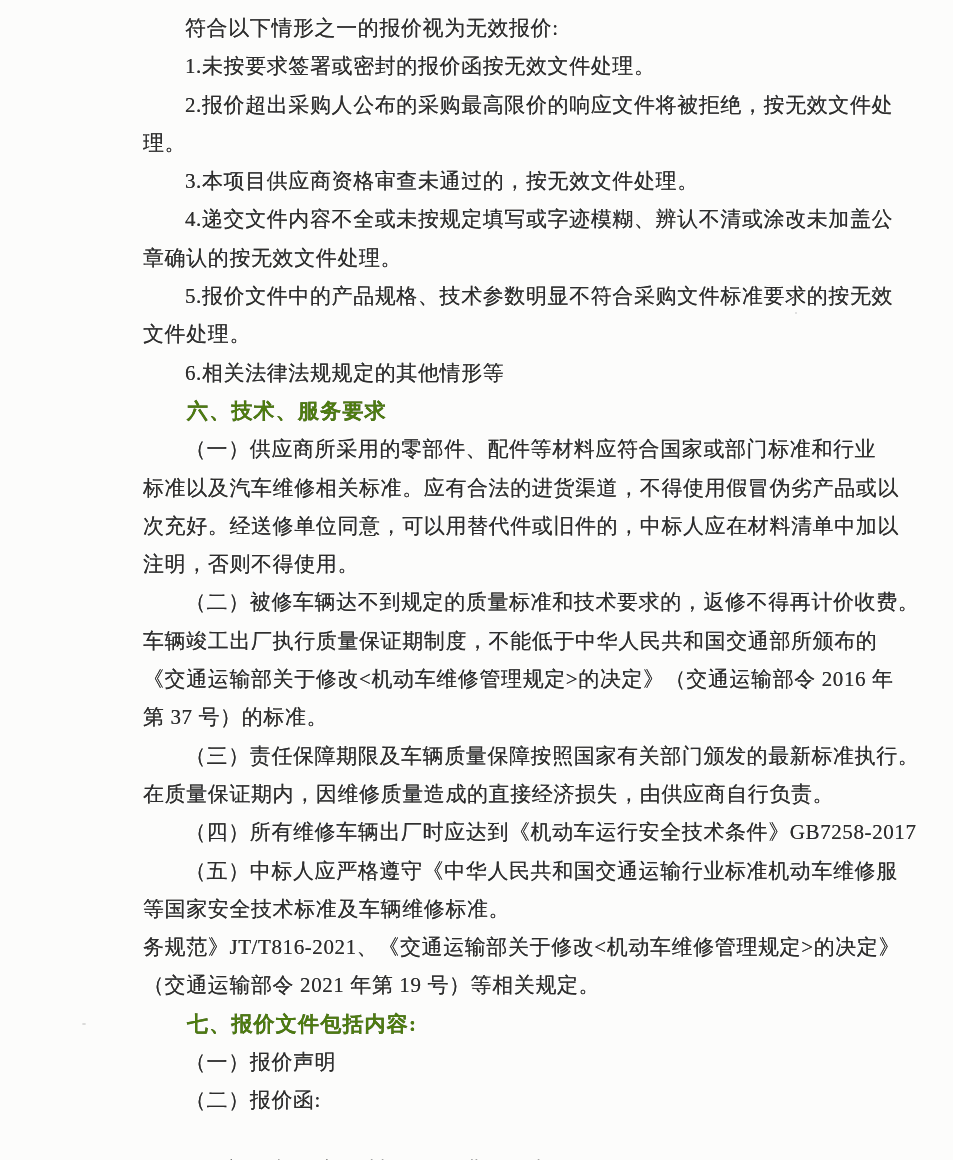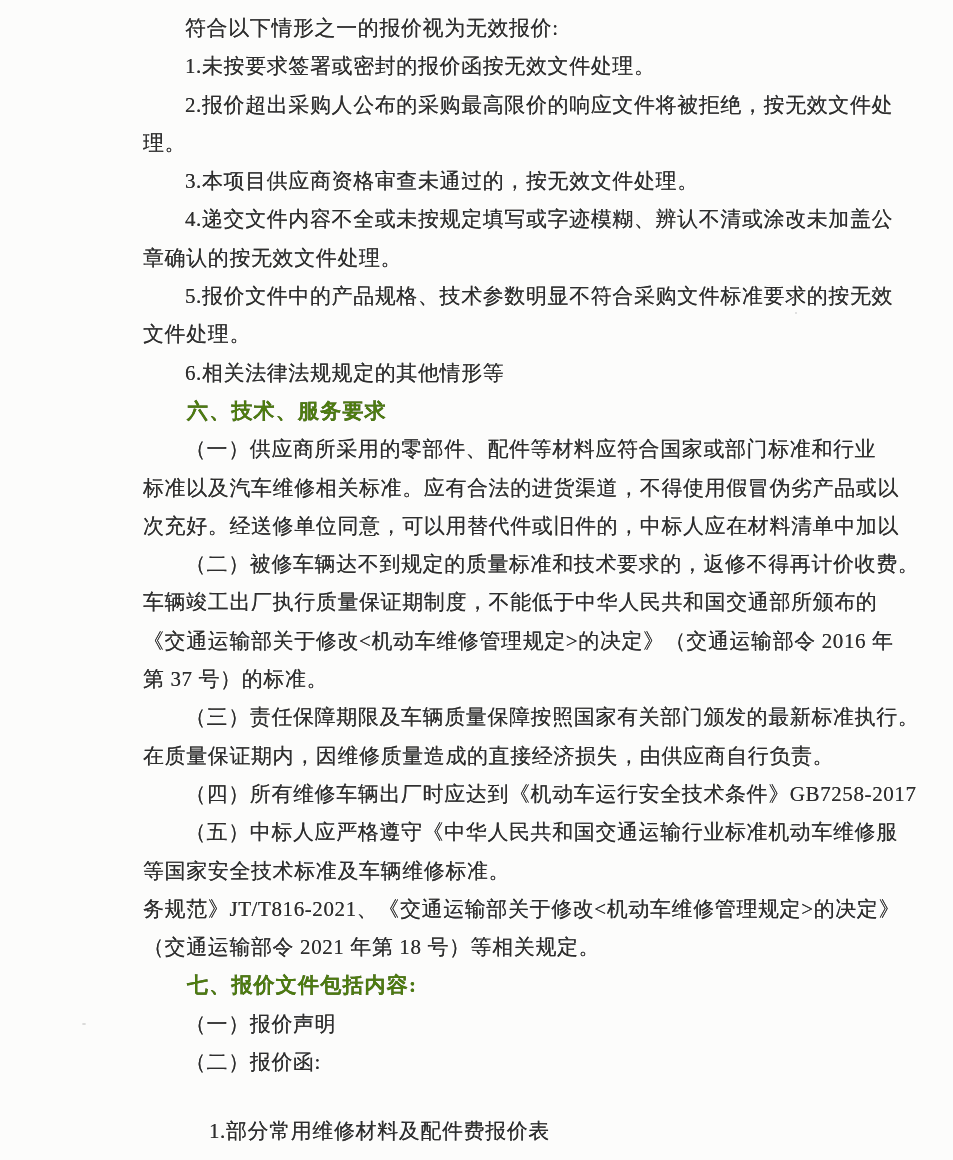--- a/index.html
+++ b/index.html
@@ -70,31 +70,32 @@
       <div class="line indent">3.本项目供应商资格审查未通过的，按无效文件处理。</div>
       <div class="line indent">4.递交文件内容不全或未按规定填写或字迹模糊、辨认不清或涂改未加盖公</div>
       <div class="line flush">章确认的按无效文件处理。</div>
       <div class="line indent">5.报价文件中的产品规格、技术参数明显不符合采购文件标准要求的按无效</div>
       <div class="line flush">文件处理。</div>
       <div class="line indent">6.相关法律法规规定的其他情形等</div>
       <div class="line heading">六、技术、服务要求</div>
       <div class="line indent">（一）供应商所采用的零部件、配件等材料应符合国家或部门标准和行业</div>
       <div class="line flush">标准以及汽车维修相关标准。应有合法的进货渠道，不得使用假冒伪劣产品或以</div>
       <div class="line flush">次充好。经送修单位同意，可以用替代件或旧件的，中标人应在材料清单中加以</div>
+      <div class="line flush">注明，否则不得使用。</div>
       <div class="line indent">（二）被修车辆达不到规定的质量标准和技术要求的，返修不得再计价收费。</div>
       <div class="line flush">车辆竣工出厂执行质量保证期制度，不能低于中华人民共和国交通部所颁布的</div>
       <div class="line flush">《交通运输部关于修改&lt;机动车维修管理规定&gt;的决定》（交通运输部令 2016 年</div>
       <div class="line flush">第 37 号）的标准。</div>
       <div class="line indent">（三）责任保障期限及车辆质量保障按照国家有关部门颁发的最新标准执行。</div>
       <div class="line flush">在质量保证期内，因维修质量造成的直接经济损失，由供应商自行负责。</div>
       <div class="line indent">（四）所有维修车辆出厂时应达到《机动车运行安全技术条件》GB7258-2017</div>
       <div class="line indent">（五）中标人应严格遵守《中华人民共和国交通运输行业标准机动车维修服</div>
       <div class="line flush">等国家安全技术标准及车辆维修标准。</div>
       <div class="line flush">务规范》JT/T816-2021、《交通运输部关于修改&lt;机动车维修管理规定&gt;的决定》</div>
-      <div class="line flush">（交通运输部令 2021 年第 18 号）等相关规定。</div>
+      <div class="line flush">（交通运输部令 2021 年第 19 号）等相关规定。</div>
       <div class="line heading">七、报价文件包括内容:</div>
       <div class="line indent">（一）报价声明</div>
       <div class="line indent">（二）报价函:</div>
       <div class="line list">1.部分常用维修材料及配件费报价表</div>
     </div>
   <div class="speck s1"></div>
   <div class="speck s2"></div>
   <div class="speck s3"></div>
 </div>
 

